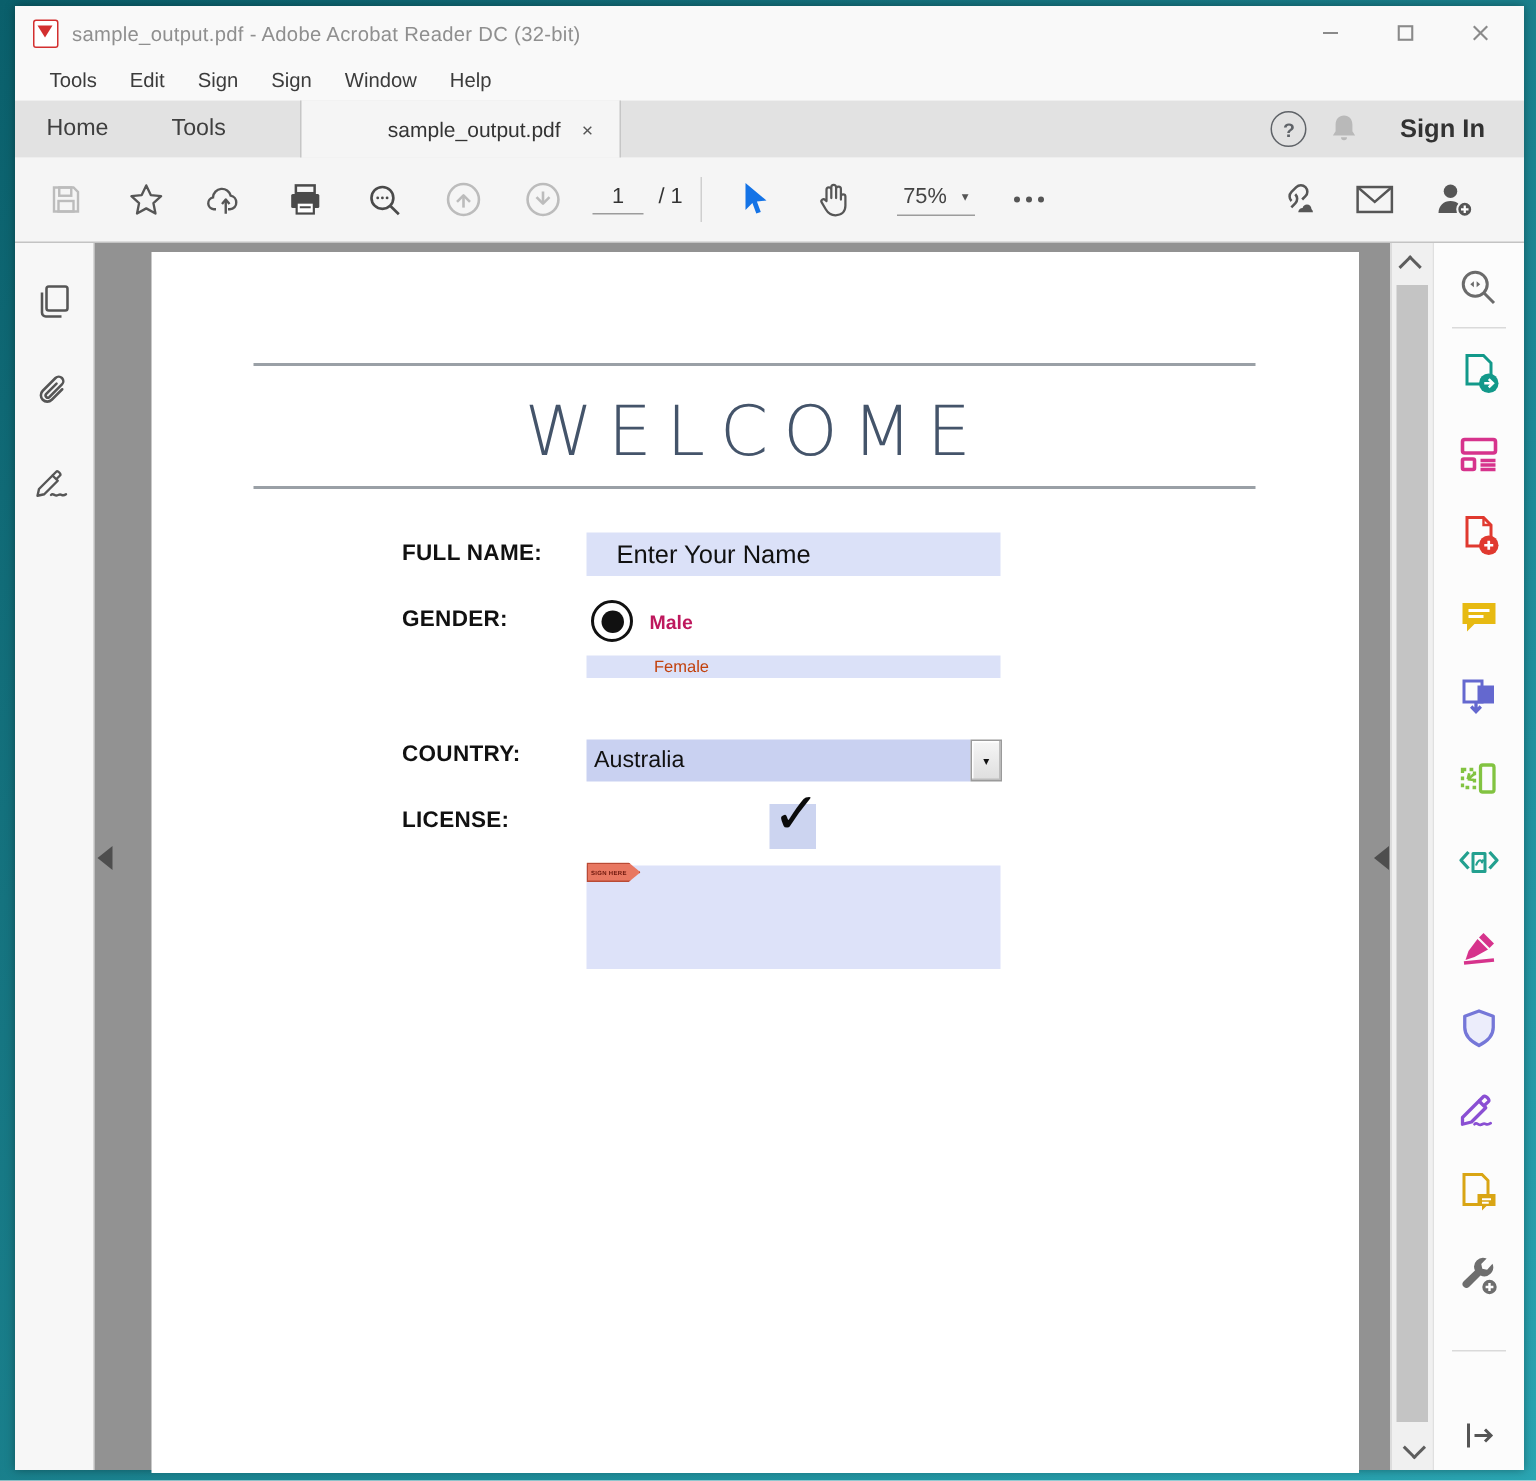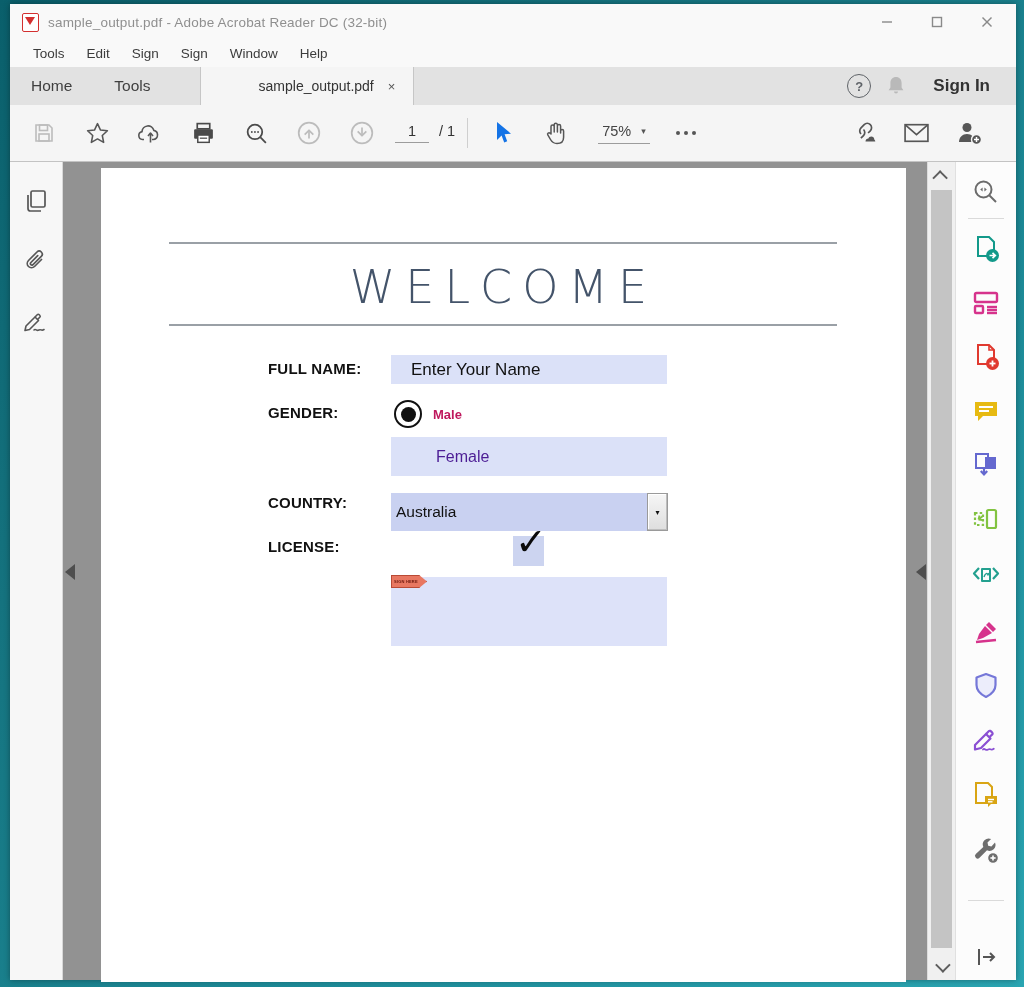--- a/index.html
+++ b/index.html
@@ -79,22 +79,22 @@
   .rule{position:absolute;left:68px;width:668px;height:2px;background:#9aa0a6;}
   .welcome{position:absolute;left:0;width:100%;top:92px;text-align:center;
     font-family:"DejaVu Sans","Liberation Sans",sans-serif;font-weight:200;
     font-size:46px;letter-spacing:10px;color:#44546a;}
   .flabel{position:absolute;left:167px;font-size:15px;font-weight:700;color:#111;letter-spacing:.2px;}
   .field{position:absolute;left:290px;width:276px;background:#dbe1f8;}
   .name-field{top:187px;height:29px;font-size:17px;color:#111;display:flex;align-items:center;padding-left:20px;box-sizing:border-box;}
   .radio{position:absolute;left:293px;top:232px;width:28px;height:28px;border:2.5px solid #111;border-radius:50%;background:#fff;display:flex;align-items:center;justify-content:center;box-sizing:border-box;}
   .radio .dot{width:15px;height:15px;border-radius:50%;background:#111;}
   .male-label{position:absolute;left:332px;top:239px;font-size:13px;font-weight:600;color:#be185d;}
-  .female-field{top:269px;height:39px;font-size:16px;color:#4c1d95;display:flex;align-items:center;padding-left:45px;box-sizing:border-box;}
-  .combo{position:absolute;left:290px;top:325px;width:277px;height:38px;display:flex;}
+  .female-field{top:269px;height:15px;font-size:11px;color:#c2410c;display:flex;align-items:center;padding-left:45px;box-sizing:border-box;}
+  .combo{position:absolute;left:290px;top:325px;width:277px;height:28px;display:flex;}
   .combo-value{flex:1;background:#c8d0f0;background:#ccd4f2;font-size:15.5px;color:#111;display:flex;align-items:center;padding-left:5px;background:#c9d1f1;}
   .combo-btn{width:21px;background:linear-gradient(#f6f6f6,#dedede);border:1px solid #9a9a9a;display:flex;align-items:center;justify-content:center;font-size:8px;color:#111;box-sizing:border-box;box-shadow:inset -1px -1px 0 #bdbdbd, inset 1px 1px 0 #fff;}
   .checkbox{position:absolute;left:412px;top:368px;width:31px;height:30px;background:#ccd4f0;}
   .checkmark{position:absolute;left:2px;top:-16px;font-size:38px;font-weight:700;color:#0b0b0b;font-family:"DejaVu Sans",sans-serif;}
   .sigbox{position:absolute;left:290px;top:409px;width:276px;height:69px;background:#dde2f9;}
   .sigtag{position:absolute;left:0;top:-2px;width:36px;height:13px;background:#e87761;border:1px solid #b94a35;
     clip-path:polygon(0 0,78% 0,100% 50%,78% 100%,0 100%);
     display:flex;align-items:center;box-sizing:border-box;}
   .sigtag span{font-size:4px;font-weight:700;color:#6e180d;padding-left:2px;letter-spacing:.2px;white-space:nowrap;}
 </style>

